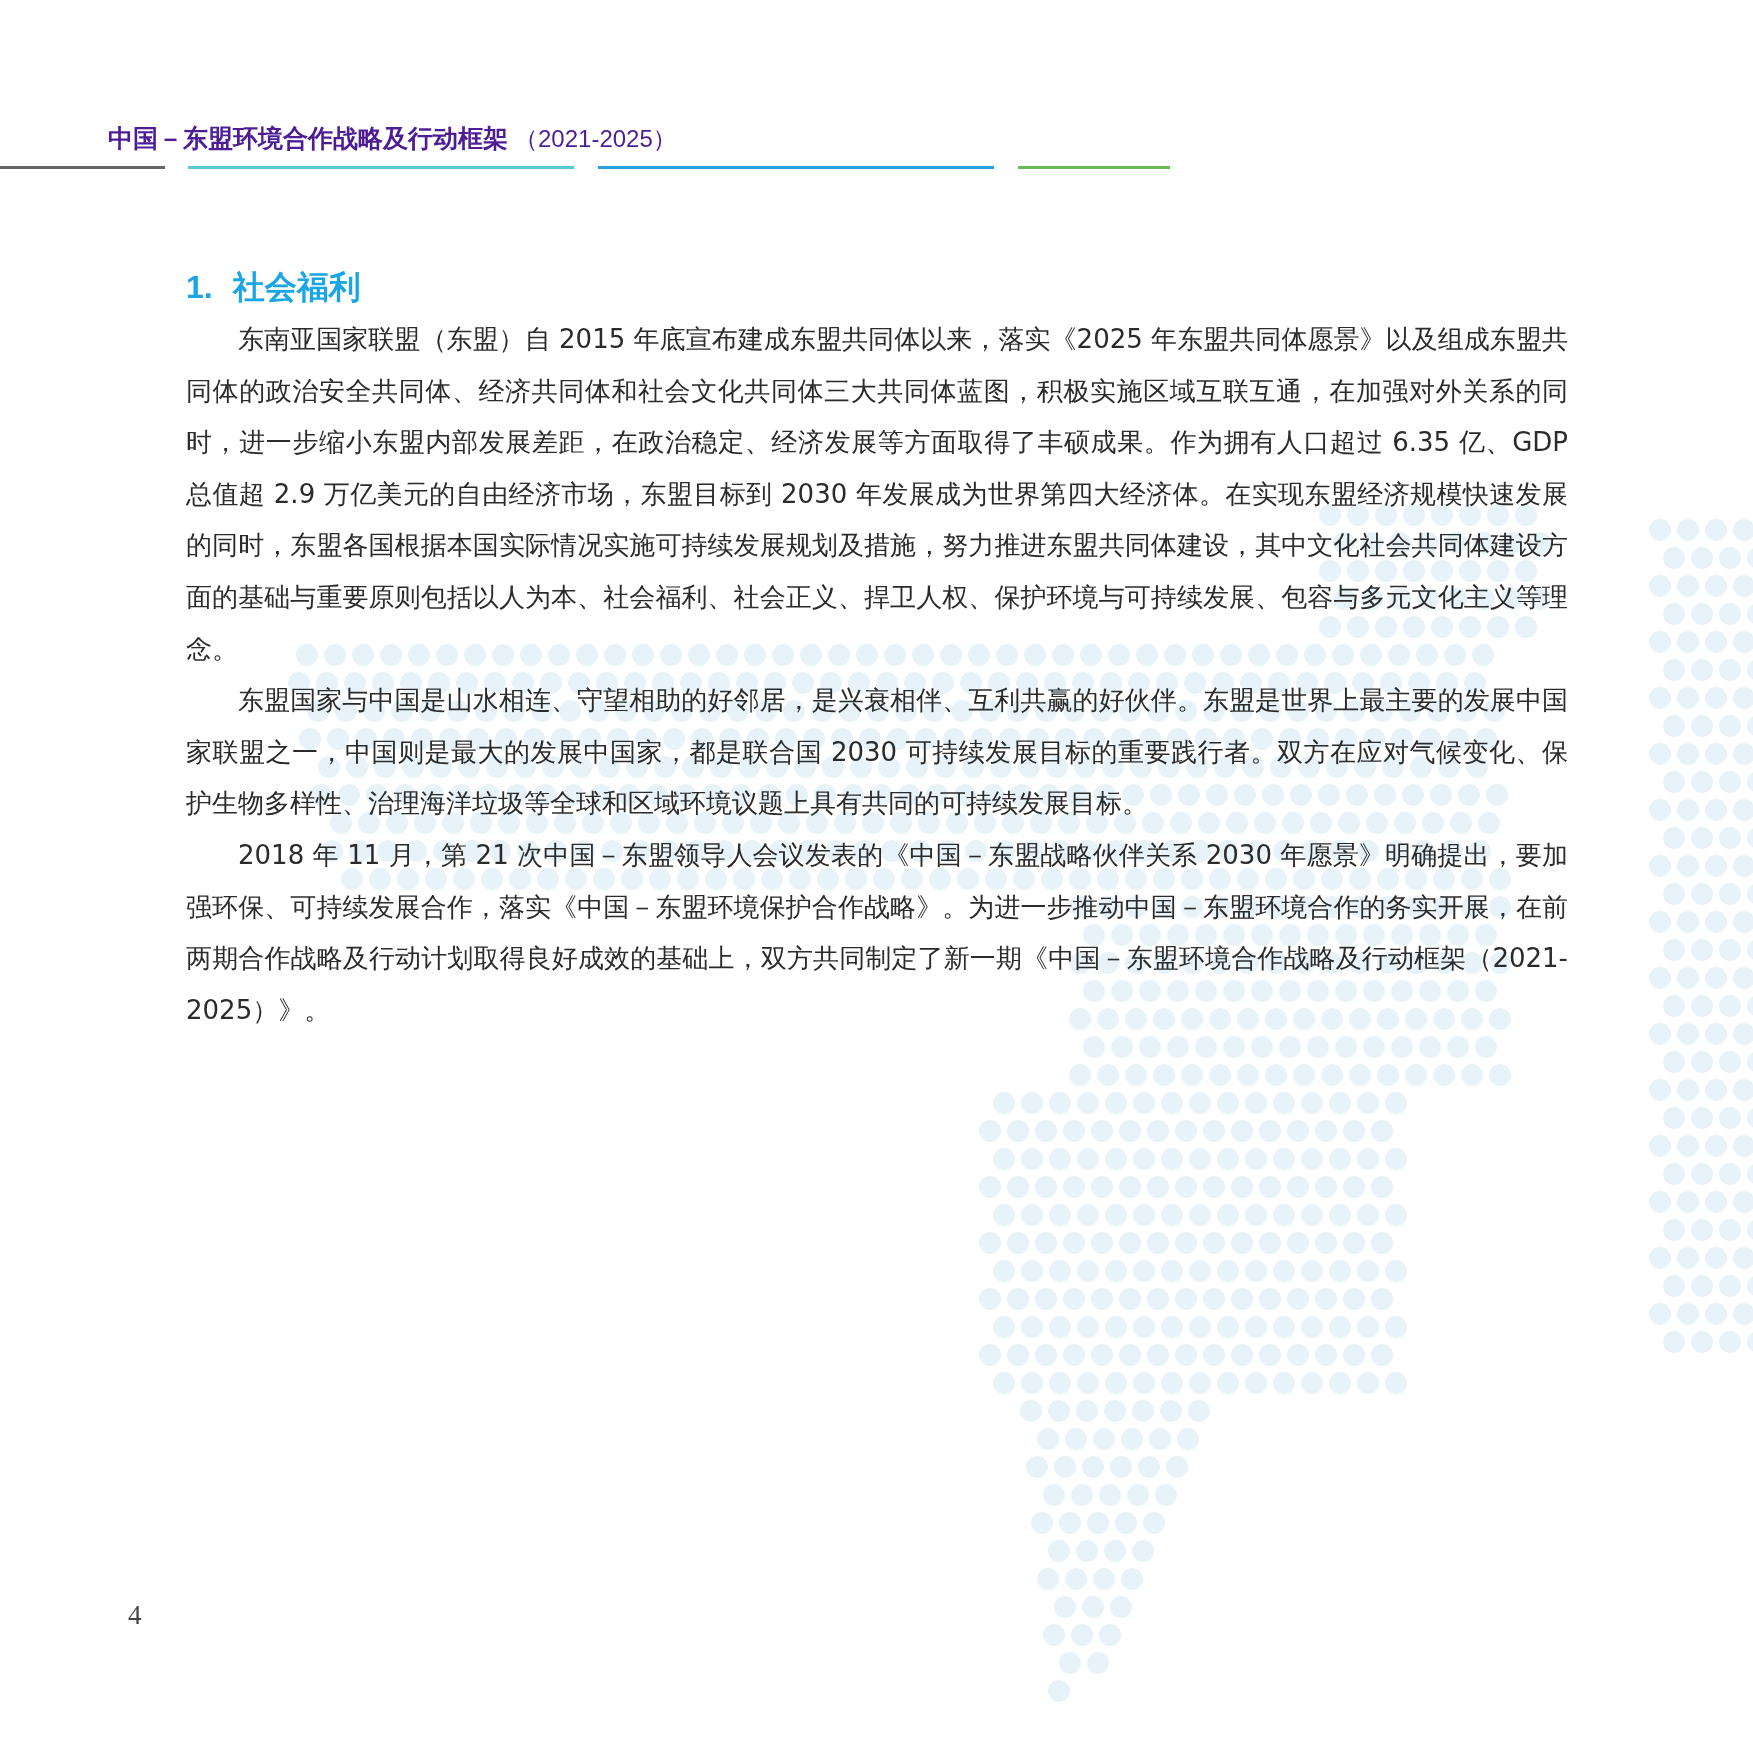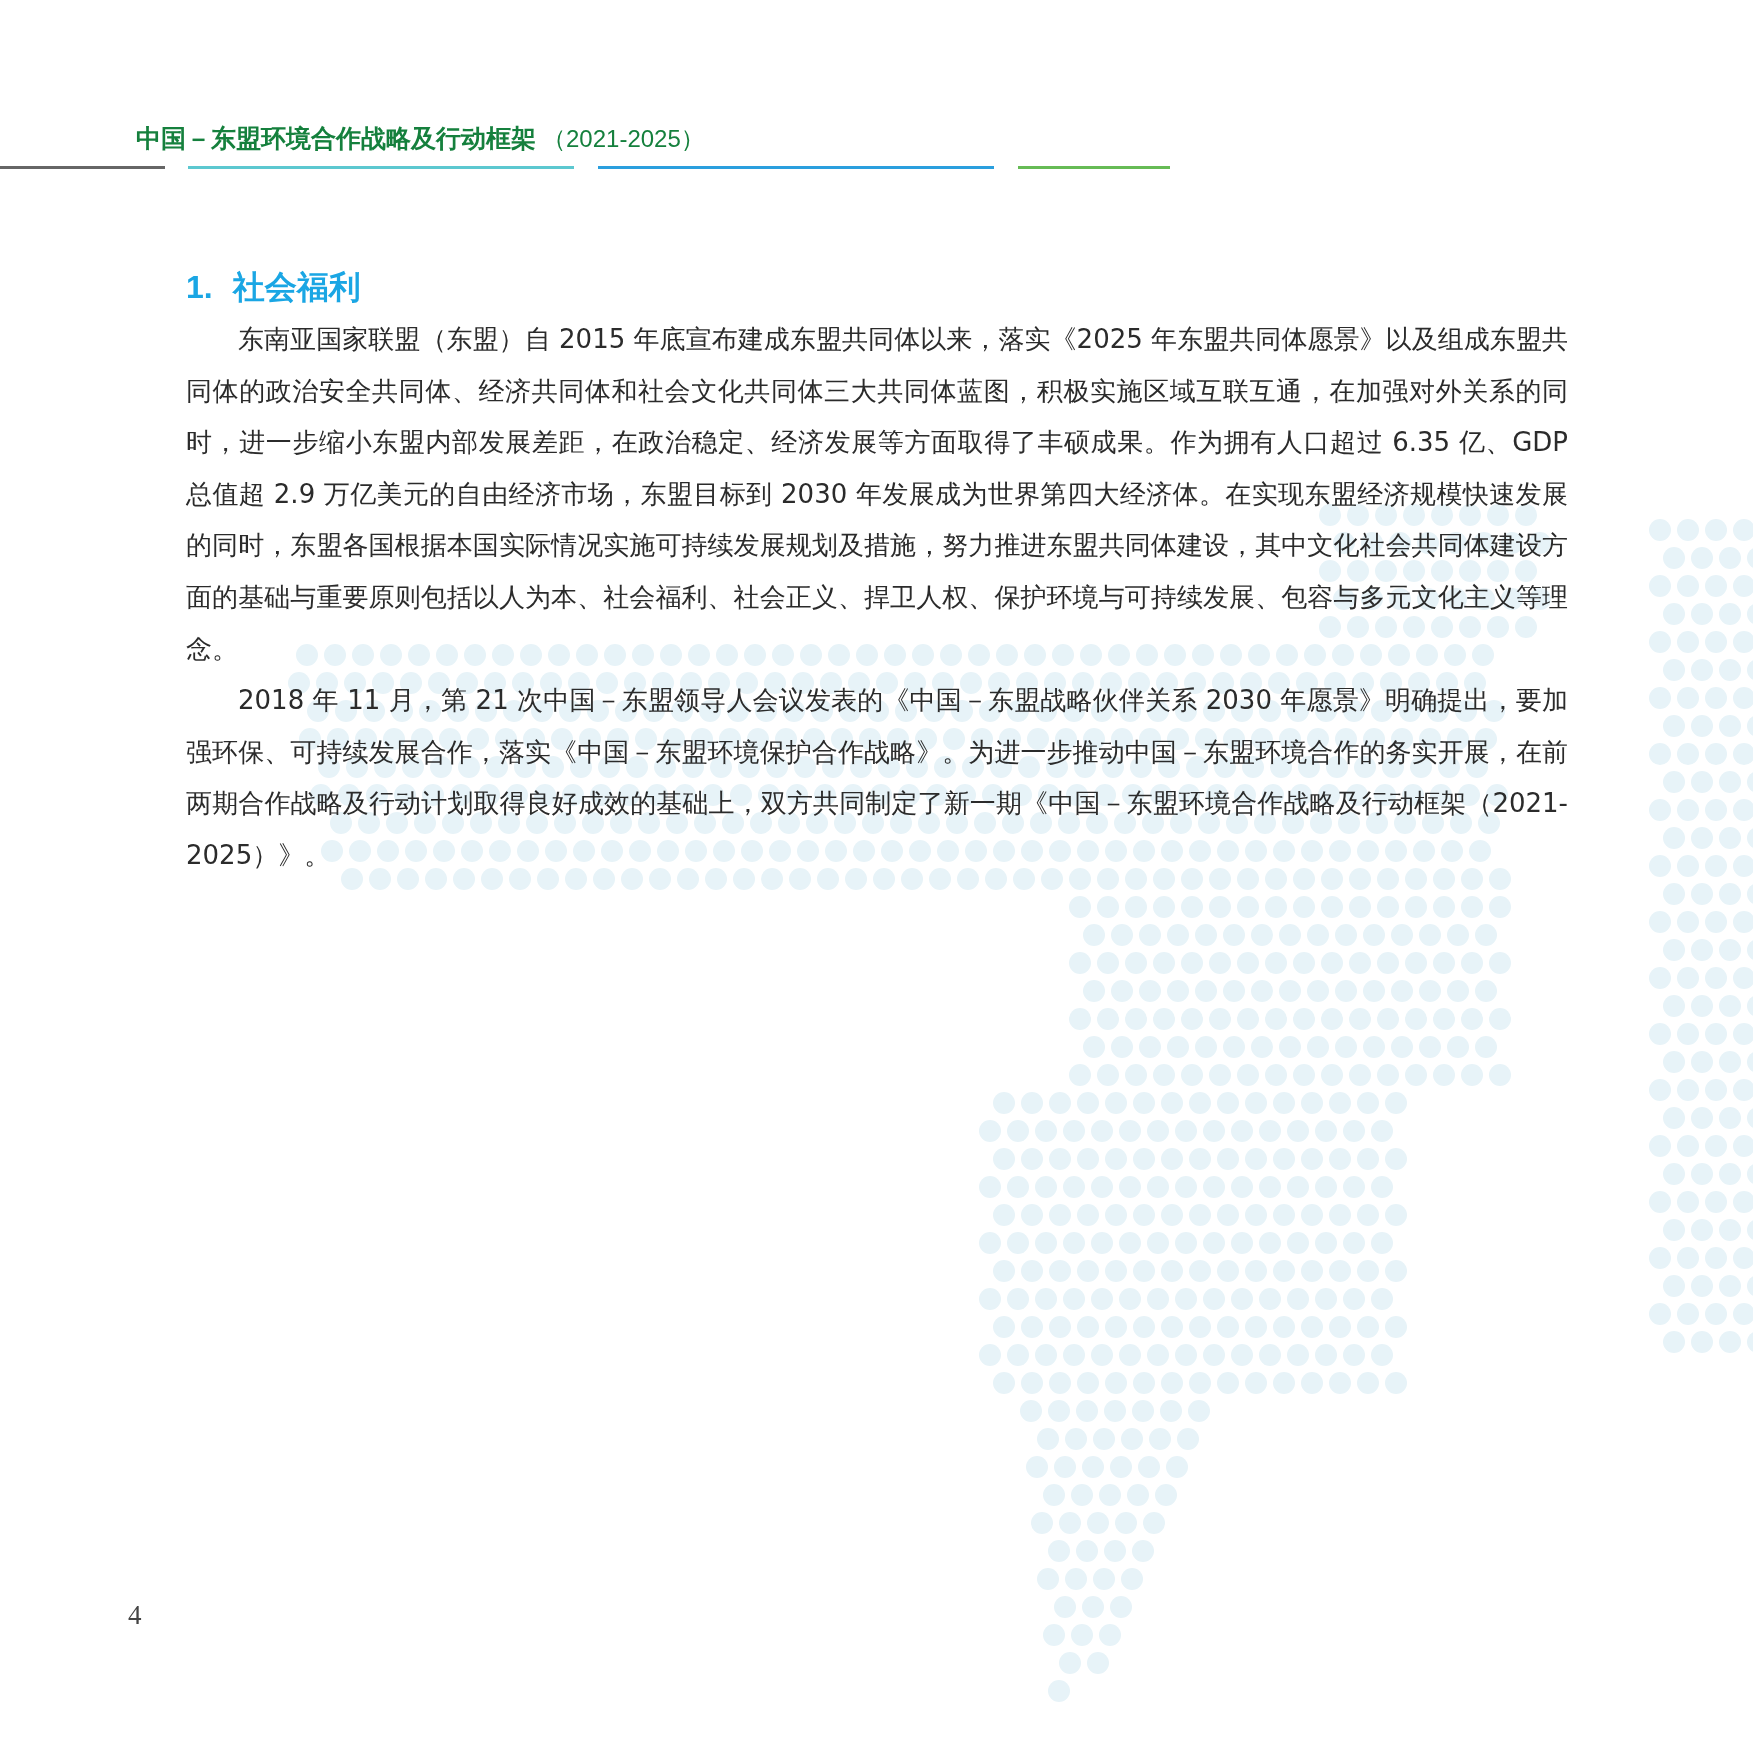--- a/index.html
+++ b/index.html
@@ -6,23 +6,22 @@
   body {
     width:1753px; height:1753px; position:relative; overflow:hidden;
     background:#ffffff;
     font-family:"DejaVu Sans","Liberation Sans",sans-serif;
   }
   .dots { position:absolute; pointer-events:none; }
   .dot { position:absolute; width:22px; height:22px; border-radius:50%; background:#e7f3f8; }
 
   .run-title {
     position:absolute; left:108px; top:122px;
-    font-size:25px; font-weight:bold; color:#15803d; white-space:nowrap;
+    font-size:25px; font-weight:bold; color:#4c1d95; white-space:nowrap;
     font-family:"DejaVu Sans","Liberation Sans",sans-serif;
-    margin-left:28px;
   }
   .run-title .years { font-weight:normal; font-family:"Liberation Sans",sans-serif; font-size:24px; margin-left:6px; }
   .rule { position:absolute; top:166px; height:3px; }
 
   .section-heading {
     position:absolute; left:186px; top:266px;
     font-size:32px; font-weight:bold; color:#1aa6e4; white-space:nowrap;
   }
   .section-heading .num { font-family:"Liberation Sans",sans-serif; margin-right:20px; }
 
@@ -915,16 +914,17 @@
 <div class="rule" style="left:188px;width:386px;background:#5cc8d0;"></div>
 <div class="rule" style="left:598px;width:396px;background:#2a9fde;"></div>
 <div class="rule" style="left:1018px;width:152px;background:#66bb55;"></div>
 
 <div class="section-heading">
   <span class="num">1.</span><span>社会福利</span>
 </div>
 
 <div class="body-text">
   <p>东南亚国家联盟（东盟）自 2015 年底宣布建成东盟共同体以来，落实《2025 年东盟共同体愿景》以及组成东盟共同体的政治安全共同体、经济共同体和社会文化共同体三大共同体蓝图，积极实施区域互联互通，在加强对外关系的同时，进一步缩小东盟内部发展差距，在政治稳定、经济发展等方面取得了丰硕成果。作为拥有人口超过 6.35 亿、GDP 总值超 2.9 万亿美元的自由经济市场，东盟目标到 2030 年发展成为世界第四大经济体。在实现东盟经济规模快速发展的同时，东盟各国根据本国实际情况实施可持续发展规划及措施，努力推进东盟共同体建设，其中文化社会共同体建设方面的基础与重要原则包括以人为本、社会福利、社会正义、捍卫人权、保护环境与可持续发展、包容与多元文化主义等理念。</p>
+  <p>东盟国家与中国是山水相连、守望相助的好邻居，是兴衰相伴、互利共赢的好伙伴。东盟是世界上最主要的发展中国家联盟之一，中国则是最大的发展中国家，都是联合国 2030 可持续发展目标的重要践行者。双方在应对气候变化、保护生物多样性、治理海洋垃圾等全球和区域环境议题上具有共同的可持续发展目标。</p>
   <p>2018 年 11 月，第 21 次中国－东盟领导人会议发表的《中国－东盟战略伙伴关系 2030 年愿景》明确提出，要加强环保、可持续发展合作，落实《中国－东盟环境保护合作战略》。为进一步推动中国－东盟环境合作的务实开展，在前两期合作战略及行动计划取得良好成效的基础上，双方共同制定了新一期《中国－东盟环境合作战略及行动框架（2021-2025）》。</p>
 </div>
 
 <div class="page-number">4</div>
 
 </body></html>

